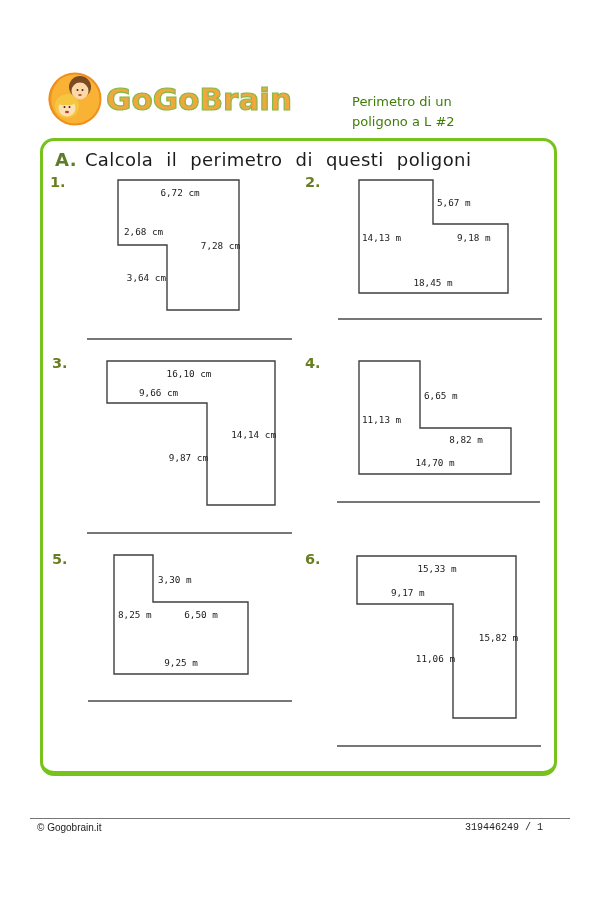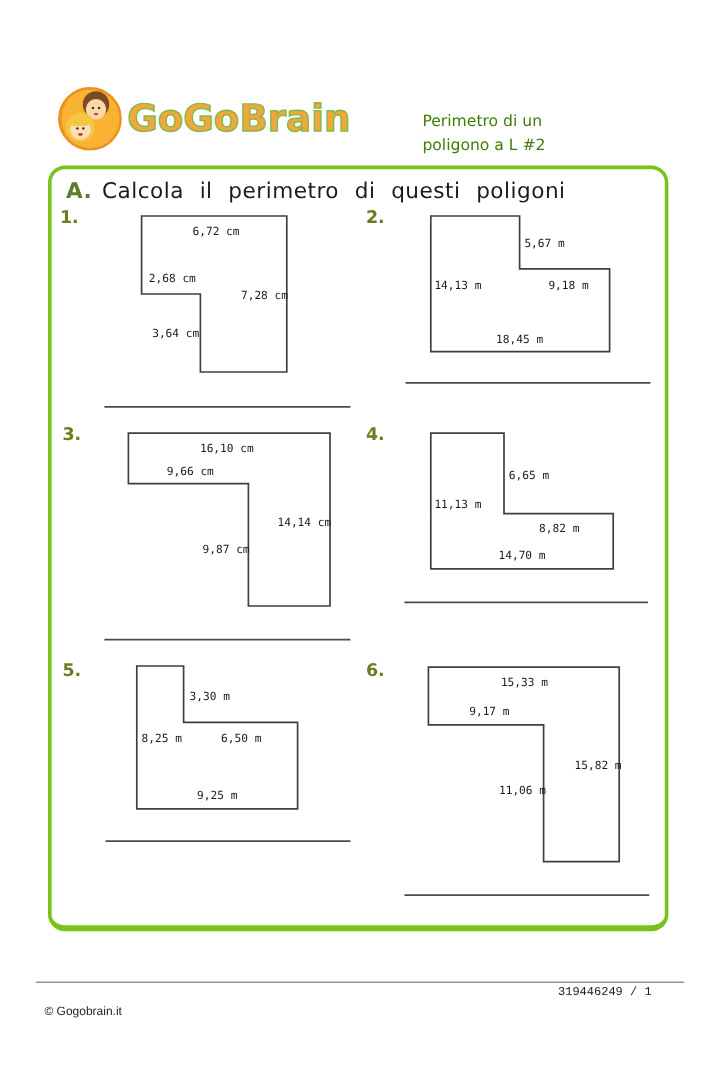--- a/index.html
+++ b/index.html
@@ -38,21 +38,21 @@
   #figures{position:absolute;left:0;top:0;width:600px;height:900px;}
   #figures .measure{
     font-family:"DejaVu Sans Mono", monospace;font-size:9.3px;fill:#1a1a1a;
   }
   .problem-number{
     position:absolute;font-weight:bold;font-size:14.5px;
     color:var(--number-green,#697e1f);font-family:"DejaVu Sans", sans-serif;
   }
   
   .footer-rule{position:absolute;left:30px;top:818px;width:540px;height:0;border-top:1.2px solid #777;}
-  .footer-left{position:absolute;left:37px;top:822px;font-size:10px;color:#222;font-family:"Liberation Sans", sans-serif;margin-top:16px;}
+  .footer-left{position:absolute;left:37px;top:822px;font-size:10px;color:#222;font-family:"Liberation Sans", sans-serif;}
   .footer-right{position:absolute;right:57px;top:822px;font-size:10px;color:#222;font-family:Liberation Mono, monospace;}
 </style>
 </head>
 <body>
 
 <div class="page">
 
   <div class="logo">
     <svg class="logo-icon" viewBox="0 0 54 54">
       <circle cx="27" cy="27" r="25.5" fill="#f9b233" stroke="#ef8f1f" stroke-width="2"></circle>

